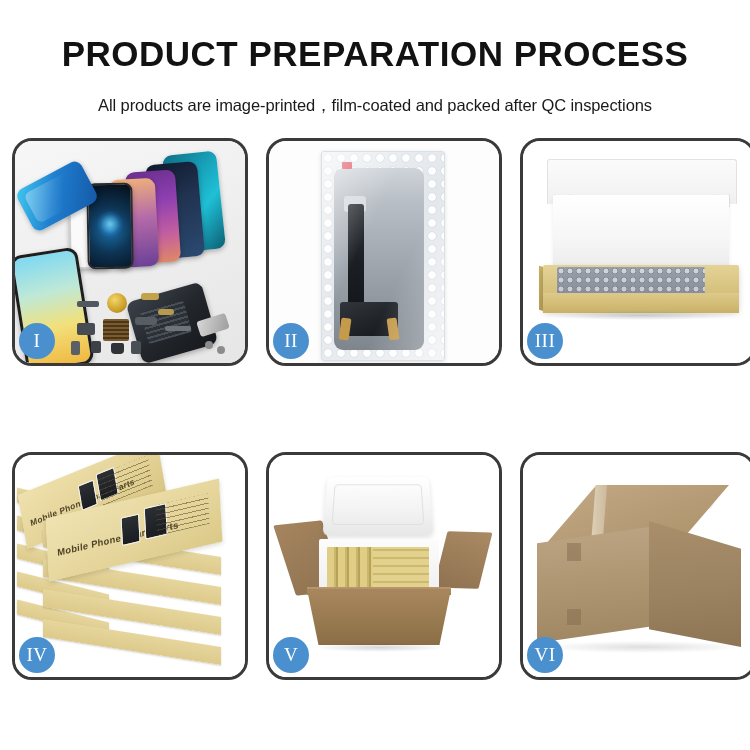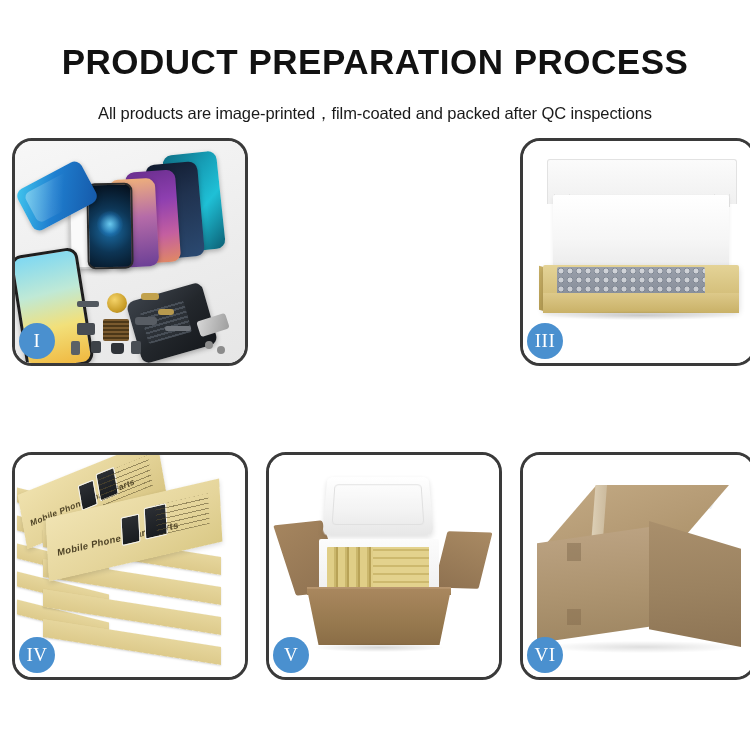--- a/index.html
+++ b/index.html
@@ -18,21 +18,21 @@
   
   .header {
     position: absolute;
     left: 0;
     top: 0;
     width: 750px;
     height: 120px;
     text-align: center;
   }
   .title {
-    margin: 12px;
+    margin: 4px;
     padding-top: 32px;
     font-size: 35px;
     font-weight: bold;
     letter-spacing: 0.5px;
     color: #121212;
     font-family: "Liberation Sans", sans-serif;
     white-space: nowrap;
     line-height: 1.05;
   }
   .subtitle {
@@ -465,20 +465,36 @@
       <div class="part pc10"></div>
       <div class="part pc11"></div>
       <div class="part pc12"></div>
       <div class="part pc13"></div>
       <div class="part pc14"></div>
       <div class="part pc15"></div>
     </div>
     <div class="badge">I</div>
   </div>
 
+  <div class="panel r0 c1">
+    <div class="photo">
+      <div class="p2-bg"></div>
+      <div class="bubblebag">
+        <div class="lcd-inside"></div>
+        <div class="lcd-red"></div>
+        <div class="lcd-chip"></div>
+        <div class="lcd-flex"></div>
+        <div class="lcd-tab1"></div>
+        <div class="lcd-gold1"></div>
+        <div class="lcd-gold2"></div>
+        <div class="bubble-sheen"></div>
+      </div>
+    </div>
+    <div class="badge">II</div>
+  </div>
 
   <div class="panel r0 c2">
     <div class="photo">
       <div class="p3-bg"></div>
       <div class="box3-lid"></div>
       <div class="box3-foam"></div>
       <div class="box3-flapL"></div>
       <div class="box3-flapR"></div>
       <div class="box3-tray"></div>
       <div class="box3-bubble"></div>

